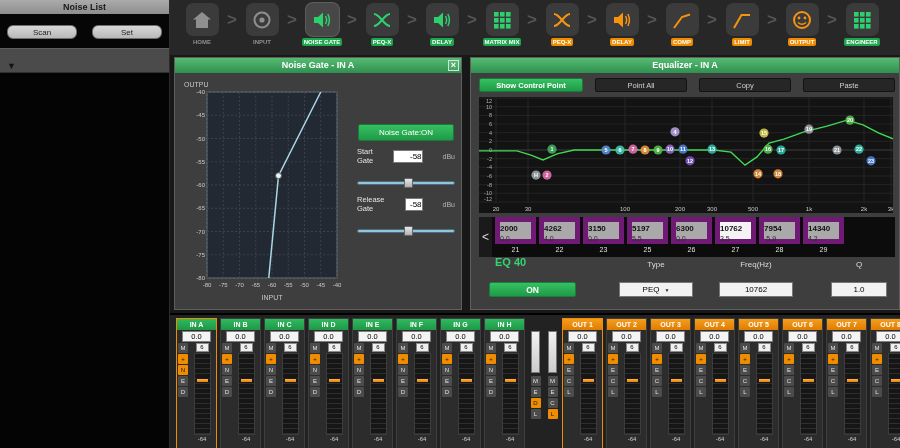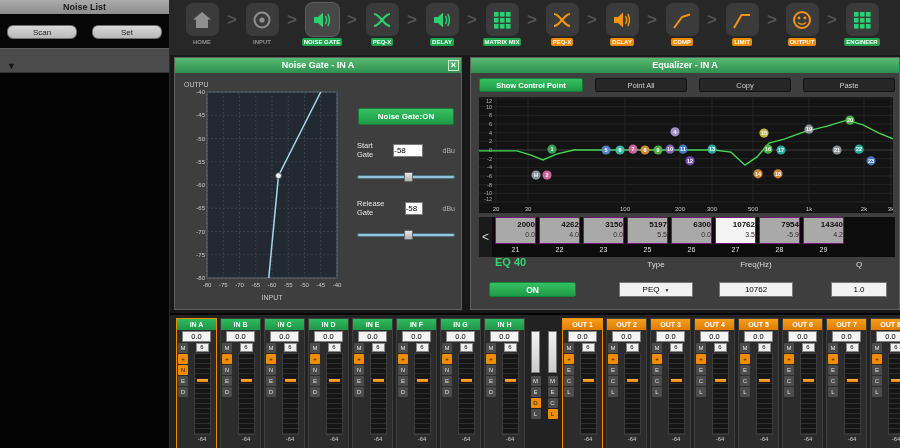--- a/index.html
+++ b/index.html
@@ -24,38 +24,38 @@
 .tb-label.green{background:#1ea64f;color:#fff}
 .tb-label.orange{background:#ef8b00;color:#fff}
 
 .panel{position:absolute;background:#3e3e3e;border:1px solid #5f5f5f}
 .panel-title{height:15px;background:linear-gradient(#56bb71,#2e9150);color:#fff;font-size:9px;font-weight:bold;line-height:15px;text-align:center;position:relative}
 .close-btn{position:absolute;right:2px;top:2px;width:11px;height:11px;border:1px solid #cfe6d6;color:#fff;font-size:9px;line-height:9px;text-align:center;background:rgba(255,255,255,.08);cursor:pointer}
 
 .ng-panel{left:174px;top:57px;width:288px;height:253px}
 .ng-graph{position:absolute;left:6px;top:20px;width:170px;height:226px}
 .ng-controls{position:absolute;left:182px;top:20px;right:6px}
-.ng-status{display:block;margin:30px auto 0;width:96px;height:17px;background:linear-gradient(#35c162,#1f9a47);border:1px solid #1a7a39;border-radius:2px;color:#fff;font-size:8px;font-weight:bold;font-family:inherit;line-height:14px}
-.ng-row{display:flex;align-items:center;margin-top:16px;column-gap:20px}
+.ng-status{display:block;margin:46px auto 0;width:96px;height:17px;background:linear-gradient(#35c162,#1f9a47);border:1px solid #1a7a39;border-radius:2px;color:#fff;font-size:8px;font-weight:normal;font-family:inherit;line-height:14px}
+.ng-row{display:flex;align-items:center;margin-top:6px;column-gap:20px}
 .ng-row .lbl{font-size:7.5px;color:#e4e4e4;flex:1}
-.valbox{width:30px;height:13px;background:#fff;border:1px solid #7a7a7a;color:#000;font-size:8px;line-height:11px;text-align:left}
+.valbox{width:30px;height:13px;background:#fff;border:1px solid #7a7a7a;color:#000;font-size:8px;line-height:11px;text-align:right}
 .unit{font-size:7px;color:#b5b5b5}
 .slider{position:relative;height:12px;margin-top:12px;width:98px}
 .slider .track{position:absolute;left:0;right:0;top:4px;height:4px;background:#8ec7de;border:1px solid #4f6b77;border-radius:2px}
 .slider .thumb{position:absolute;left:48%;top:1px;width:9px;height:10px;background:linear-gradient(#e8e8e8,#b0b0b0);border:1px solid #666;border-radius:1px}
 
 .eq-panel{left:470px;top:57px;width:430px;height:253px;overflow:hidden}
 .eq-btnrow{position:absolute;left:8px;top:20px;width:416px;display:flex;justify-content:space-between}
 .eq-btn{width:92px;height:14px;background:#262626;border:1px solid #121212;border-radius:2px;color:#cfcfcf;font-size:7.5px;font-family:inherit;line-height:11px}
 .eq-btn.active{width:104px;background:linear-gradient(#35c162,#1f9a47);border-color:#1a7a39;color:#fff;font-weight:bold}
 .eq-graph{position:absolute;left:8px;top:39px;width:414px;height:116px;background:#131313}
 .eq-bands{position:absolute;left:8px;top:159px;width:416px;height:40px;background:#0c0c0c;display:flex;align-items:stretch}
 .band-prev{width:13px;color:#ddd;font-size:12px;display:flex;align-items:center;justify-content:center;background:#1a1a1a}
 .band{width:41px;margin-left:3px;display:flex;flex-direction:column}
-.band-box{height:27px;background:#a9a9a9;border:1px solid #701a75;text-align:right;padding-top:2px}
+.band-box{height:27px;background:#a9a9a9;border:5px solid #701a75;text-align:left;padding-top:2px}
 .band.sel .band-box{background:#f4f4f4}
 .band-freq{font-size:8px;font-weight:bold;color:#101010;line-height:10px}
 .band-gain{font-size:7px;color:#2d2d2d;line-height:9px}
 .band-num{font-size:7px;color:#e0e0e0;text-align:center;line-height:12px}
 .eq-sel-label{position:absolute;left:24px;top:198px;font-size:11px;font-weight:bold;color:#35d36f}
 .eq-col-label{position:absolute;top:202px;font-size:8px;color:#dcdcdc;text-align:center}
 #type-label{left:148px;width:74px}
 #freq-label{left:248px;width:74px}
 #q-label{left:360px;width:56px}
 .eq-on{position:absolute;left:18px;top:224px;width:87px;height:15px;background:linear-gradient(#35c162,#1f9a47);border:1px solid #17803a;border-radius:2px;color:#fff;font-size:8.5px;font-weight:bold;font-family:inherit;line-height:12px}

